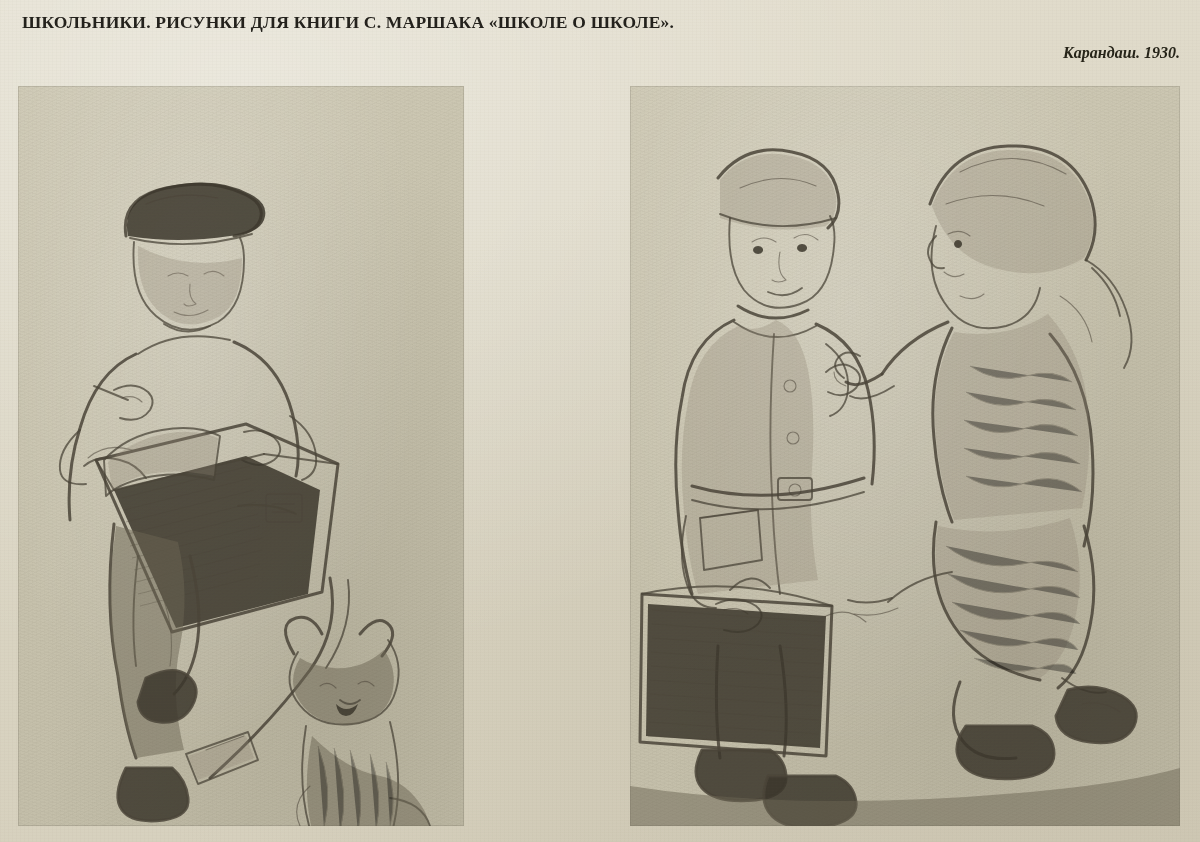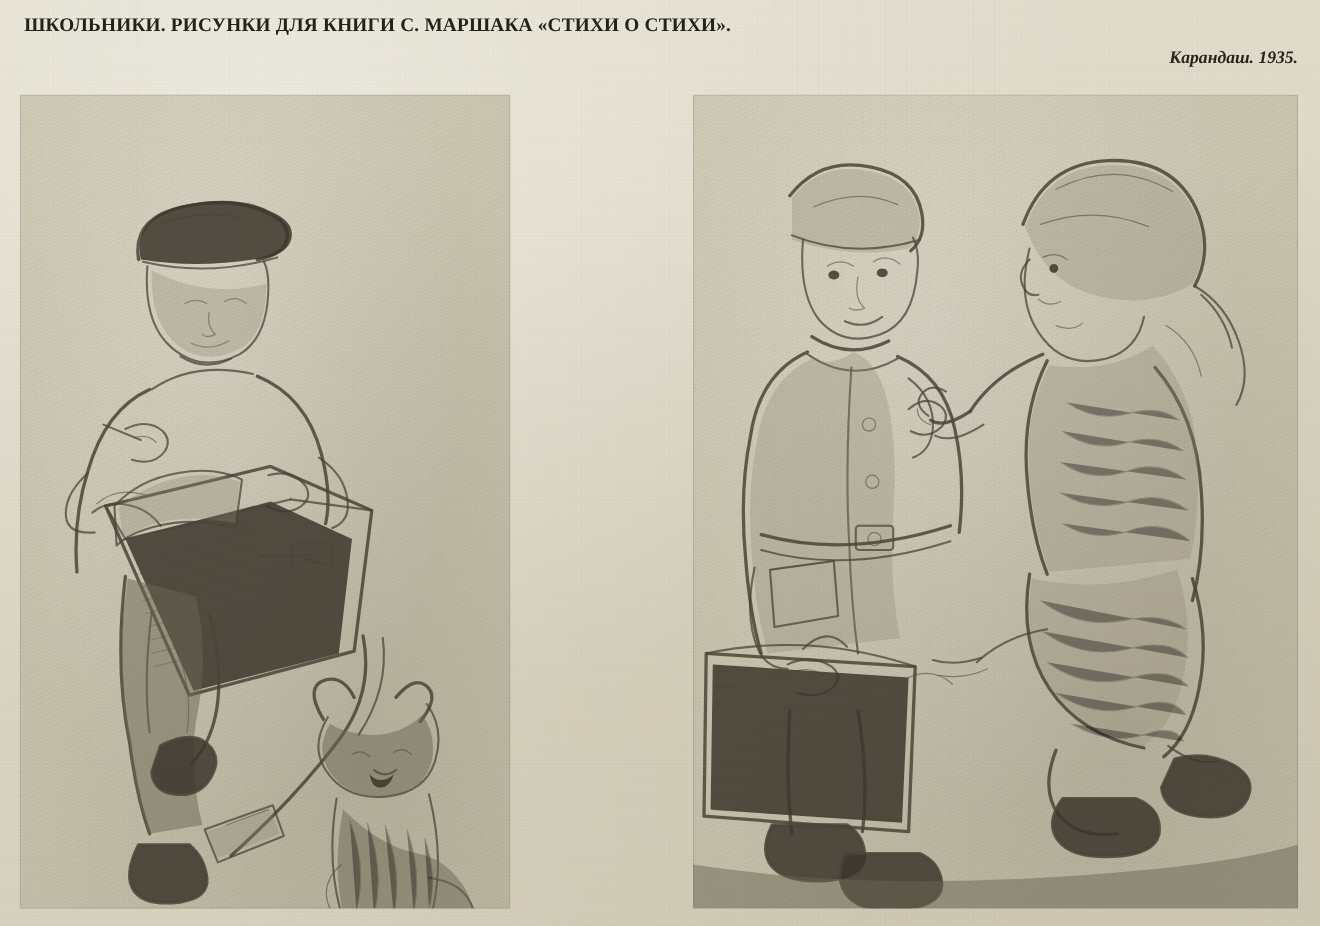--- a/index.html
+++ b/index.html
@@ -89,23 +89,23 @@
   .fill-dark { fill: #3b362c; opacity: 0.85; stroke: none; }
   .fill-mid  { fill: #6c6554; opacity: 0.5; stroke: none; }
   .fill-lite { fill: #8d8673; opacity: 0.3; stroke: none; }
   .hatch     { stroke: #4a4438; stroke-width: 1; opacity: 0.35; }
 </style>
 </head>
 <body>
 
 <div class="page">
 
-  <div class="caption-top">ШКОЛЬНИКИ. РИСУНКИ ДЛЯ КНИГИ С. МАРШАКА «СТИХИ О СТИХИ».</div>
-
-  <div class="caption-credit">Карандаш. 1935.</div>
+  <div class="caption-top">ШКОЛЬНИКИ. РИСУНКИ ДЛЯ КНИГИ С. МАРШАКА «ШКОЛЕ О ШКОЛЕ».</div>
+
+  <div class="caption-credit">Карандаш. 1930.</div>
 
   <div class="plate" id="plate-left">
     <div class="tone"></div>
     <svg viewBox="0 0 446 740" preserveAspectRatio="none">
 
       <path class="sk sk-thick" d="M108 150 q-6 -38 40 -48 q46 -10 78 6 q22 10 16 26 q-4 12 -26 16"></path>
       <path class="fill-dark" d="M110 150 q-8 -40 42 -50 q48 -10 80 8 q20 10 14 26 q-6 14 -34 16 q-52 8 -102 0 z" opacity="0.72"></path>
       <path class="sk sk-med" d="M112 152 q60 14 122 -4"></path>
       <path class="sk sk-thin" d="M128 118 q34 -14 72 -6"></path>
 

